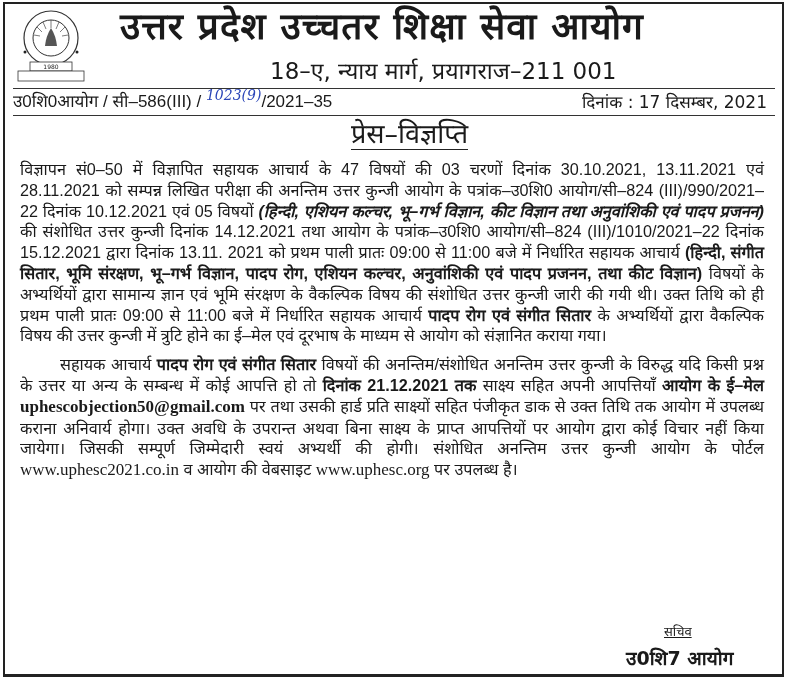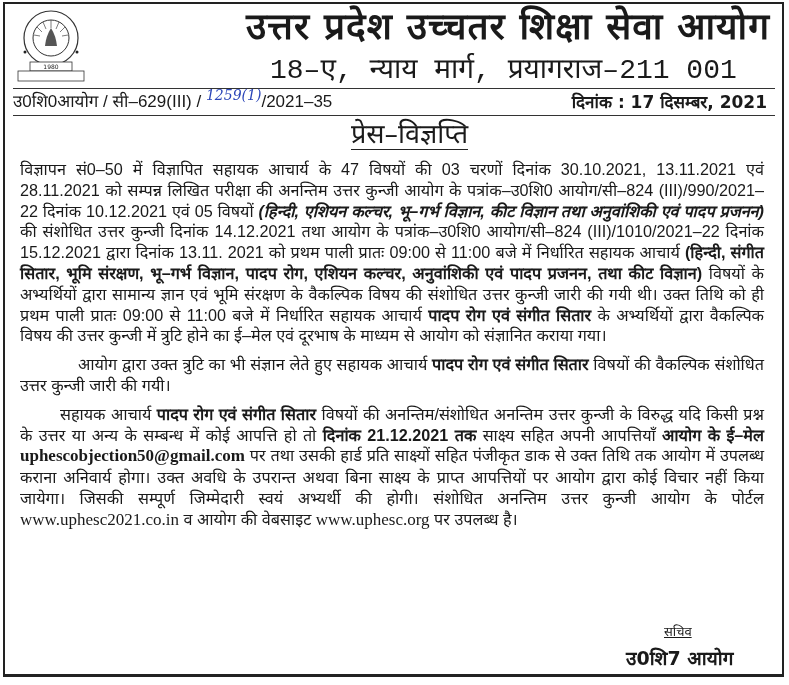--- a/index.html
+++ b/index.html
@@ -2,28 +2,28 @@
 <html><head>
 <meta charset="utf-8">
 <style>
   html, body { margin:0; padding:0; background:#fff; }
   body { width:789px; height:685px; overflow:hidden; position:relative;
          font-family:"DejaVu Sans","Liberation Sans",sans-serif; color:#1a1a1a; }
   .frame { position:absolute; left:3px; top:2px; width:781px; height:675px;
            border-left:2px solid #222; border-top:2px solid #222; border-right:2px solid #222;
            border-bottom:3px solid #222; box-sizing:border-box; }
   .logo { position:absolute; left:16px; top:8px; width:70px; height:77px; }
-  .title { position:absolute; left:120px; top:2px; width:650px; text-align:right;
+  .title { position:absolute; left:120px; top:2px; width:650px; text-align:left;
            font-size:37px; font-weight:bold; letter-spacing:1px; line-height:50px; }
-  .address { position:absolute; left:270px; top:58px; font-size:28px; line-height:26px;font-family:Liberation Mono, monospace; }
+  .address { position:absolute; left:270px; top:58px; font-size:23px; line-height:26px; }
   .hr1 { position:absolute; left:13px; top:88px; width:762px; height:1px; background:#333; }
   .refno { position:absolute; left:13px; top:90px; font-size:17px; line-height:24px; font-family:"Liberation Sans",sans-serif; }
   .refno .hand { color:#2a45b8; font-family:"DejaVu Serif",serif; font-style:italic; font-size:14px;
                  position:relative; top:-7px; }
-  .date { position:absolute; right:22px; top:90px; font-size:17px; font-weight:bold; line-height:24px; }
+  .date { position:absolute; right:22px; top:90px; font-size:17px; font-weight:normal; line-height:24px; }
   .hr2 { position:absolute; left:13px; top:115px; width:762px; height:1px; background:#333; }
   .heading { position:absolute; left:0; width:789px; top:120px; text-align:center;
              font-size:27px; line-height:28px;padding-left:15px; }
   .heading span { border-bottom:1px solid #222; padding-bottom:0; }
   .body { position:absolute; left:12px; top:151px; width:760px; font-family:"Liberation Sans",sans-serif;
           font-size:16.2px; line-height:20.8px; text-align:justify; }
   .body p { margin:8px; }
   .body .indent { text-indent:58px; margin-top:4px; }
   .body .indent2 { text-indent:40px; margin-top:4px; }
   .bi { font-weight:bold; font-style:italic; }
@@ -55,29 +55,28 @@
   <rect x="14" y="54" width="42" height="9" fill="#fff" stroke="#333" stroke-width="0.8"></rect>
   <rect x="2" y="63" width="66" height="10" fill="#fff" stroke="#333" stroke-width="0.8"></rect>
   <text x="35" y="61" font-size="6" text-anchor="middle" fill="#222" font-family="DejaVu Sans, sans-serif">1980</text>
 </svg>
 
 <div class="title">उत्तर प्रदेश उच्चतर शिक्षा सेवा आयोग</div>
 <div class="address">18–ए, न्याय मार्ग, प्रयागराज–211 001</div>
 <div class="hr1"></div>
 
 <div class="refno">
-  <span>उ0शि0आयोग / सी–629(III) / </span><span class="hand">1259(1)</span><span>/2021–35</span>
+  <span>उ0शि0आयोग / सी–586(III) / </span><span class="hand">1023(9)</span><span>/2021–35</span>
 </div>
 <div class="date">दिनांक : 17 दिसम्बर, 2021</div>
 <div class="hr2"></div>
 
 <div class="heading">
   <span>प्रेस–विज्ञप्ति</span>
 </div>
 
 <div class="body">
   <p><span>विज्ञापन सं0–50 में विज्ञापित सहायक आचार्य के 47 विषयों की 03 चरणों दिनांक 30.10.2021, 13.11.2021 एवं 28.11.2021 को सम्पन्न लिखित परीक्षा की अनन्तिम उत्तर कुन्जी आयोग के पत्रांक–उ0शि0 आयोग/सी–824 (III)/990/2021–22 दिनांक 10.12.2021 एवं 05 विषयों </span><span class="bi">(हिन्दी, एशियन कल्चर, भू–गर्भ विज्ञान, कीट विज्ञान तथा अनुवांशिकी एवं पादप प्रजनन)</span><span> की संशोधित उत्तर कुन्जी दिनांक 14.12.2021 तथा आयोग के पत्रांक–उ0शि0 आयोग/सी–824 (III)/1010/2021–22 दिनांक 15.12.2021 द्वारा दिनांक 13.11. 2021 को प्रथम पाली प्रातः 09:00 से 11:00 बजे में निर्धारित सहायक आचार्य </span><span class="b">(हिन्दी, संगीत सितार, भूमि संरक्षण, भू–गर्भ विज्ञान, पादप रोग, एशियन कल्चर, अनुवांशिकी एवं पादप प्रजनन, तथा कीट विज्ञान)</span><span> विषयों के अभ्यर्थियों द्वारा सामान्य ज्ञान एवं भूमि संरक्षण के वैकल्पिक विषय की संशोधित उत्तर कुन्जी जारी की गयी थी। उक्त तिथि को ही प्रथम पाली प्रातः 09:00 से 11:00 बजे में निर्धारित सहायक आचार्य </span><span class="b">पादप रोग एवं संगीत सितार</span><span> के अभ्यर्थियों द्वारा वैकल्पिक विषय की उत्तर कुन्जी में त्रुटि होने का ई–मेल एवं दूरभाष के माध्यम से आयोग को संज्ञानित कराया गया।</span></p>
-  <p class="indent"><span>आयोग द्वारा उक्त त्रुटि का भी संज्ञान लेते हुए सहायक आचार्य </span><span class="b">पादप रोग एवं संगीत सितार</span><span> विषयों की वैकल्पिक संशोधित उत्तर कुन्जी जारी की गयी।</span></p>
   <p class="indent2"><span>सहायक आचार्य </span><span class="b">पादप रोग एवं संगीत सितार</span><span> विषयों की अनन्तिम/संशोधित अनन्तिम उत्तर कुन्जी के विरुद्ध यदि किसी प्रश्न के उत्तर या अन्य के सम्बन्ध में कोई आपत्ति हो तो </span><span class="b">दिनांक 21.12.2021 तक</span><span> साक्ष्य सहित अपनी आपत्तियाँ </span><span class="b">आयोग के ई–मेल</span> <span class="b serif">uphescobjection50@gmail.com</span><span> पर तथा उसकी हार्ड प्रति साक्ष्यों सहित पंजीकृत डाक से उक्त तिथि तक आयोग में उपलब्ध कराना अनिवार्य होगा। उक्त अवधि के उपरान्त अथवा बिना साक्ष्य के प्राप्त आपत्तियों पर आयोग द्वारा कोई विचार नहीं किया जायेगा। जिसकी सम्पूर्ण जिम्मेदारी स्वयं अभ्यर्थी की होगी। संशोधित अनन्तिम उत्तर कुन्जी आयोग के पोर्टल </span><span class="serif">www.uphesc2021.co.in</span><span> व आयोग की वेबसाइट </span><span class="serif">www.uphesc.org</span><span> पर उपलब्ध है।</span></p>
 </div>
 
 <div class="sig1">सचिव</div>
 <div class="sig2">उ0शि7 आयोग</div>
 
 </body></html>

